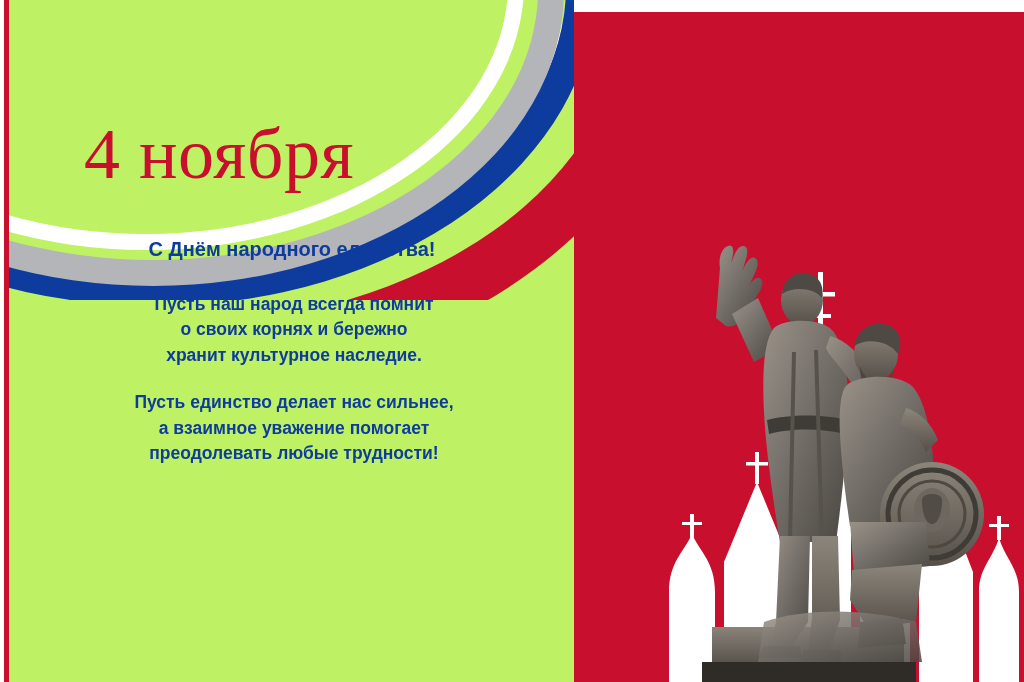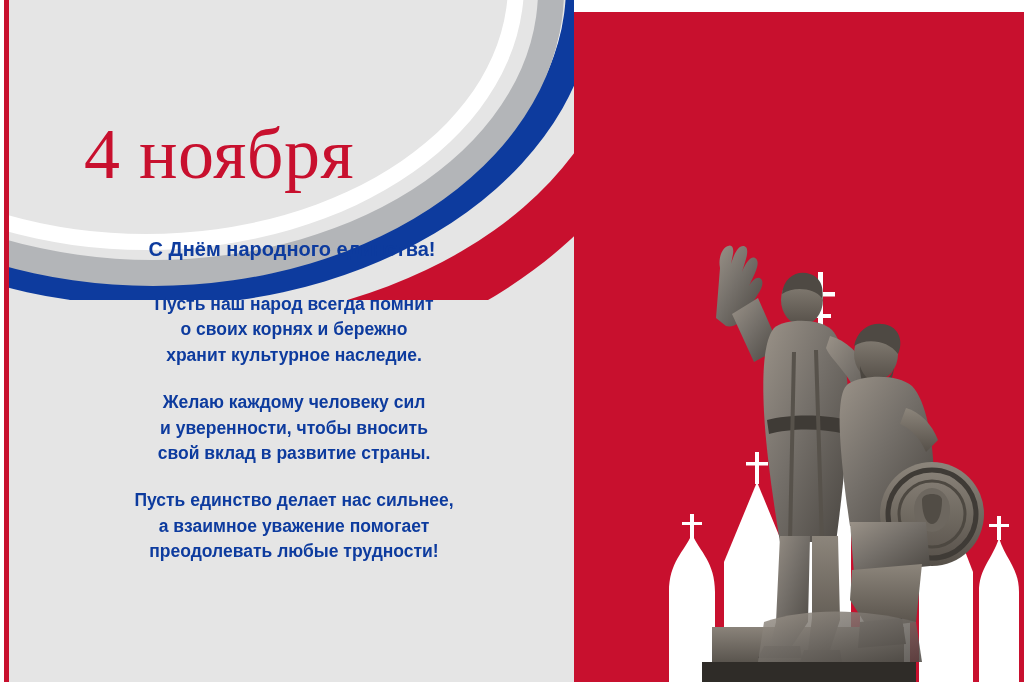--- a/index.html
+++ b/index.html
@@ -18,21 +18,21 @@
     background: #ffffff;
   }
 
   
   .left-panel {
     position: absolute;
     left: 0;
     top: 0;
     width: 574px;
     height: 682px;
-    background: #e5e5e5;
+    background: #bef264;
     overflow: hidden;
   }
   
   .ribbon {
     position: absolute;
     border-radius: 50%;
     transform-origin: center;
   }
   .ribbon-red-outer {
     left: -330px;
@@ -213,23 +213,20 @@
     <div class="left-edge-bar2"></div>
 
     <div class="headline">4 ноября</div>
 
     <div class="subhead">С Днём народного единства!</div>
 
     <div class="body-text">
       <p style="white-space: pre-line;">Пусть наш народ всегда помнит
 о своих корнях и бережно
 хранит культурное наследие.</p>
-      <p style="white-space: pre-line;">Желаю каждому человеку сил
-и уверенности, чтобы вносить
-свой вклад в развитие страны.</p>
       <p style="white-space: pre-line;">Пусть единство делает нас сильнее,
 а взаимное уважение помогает
 преодолевать любые трудности!</p>
     </div>
   </div>
 
   <div class="right-panel">
     <div class="right-top-white"></div>
 
 

